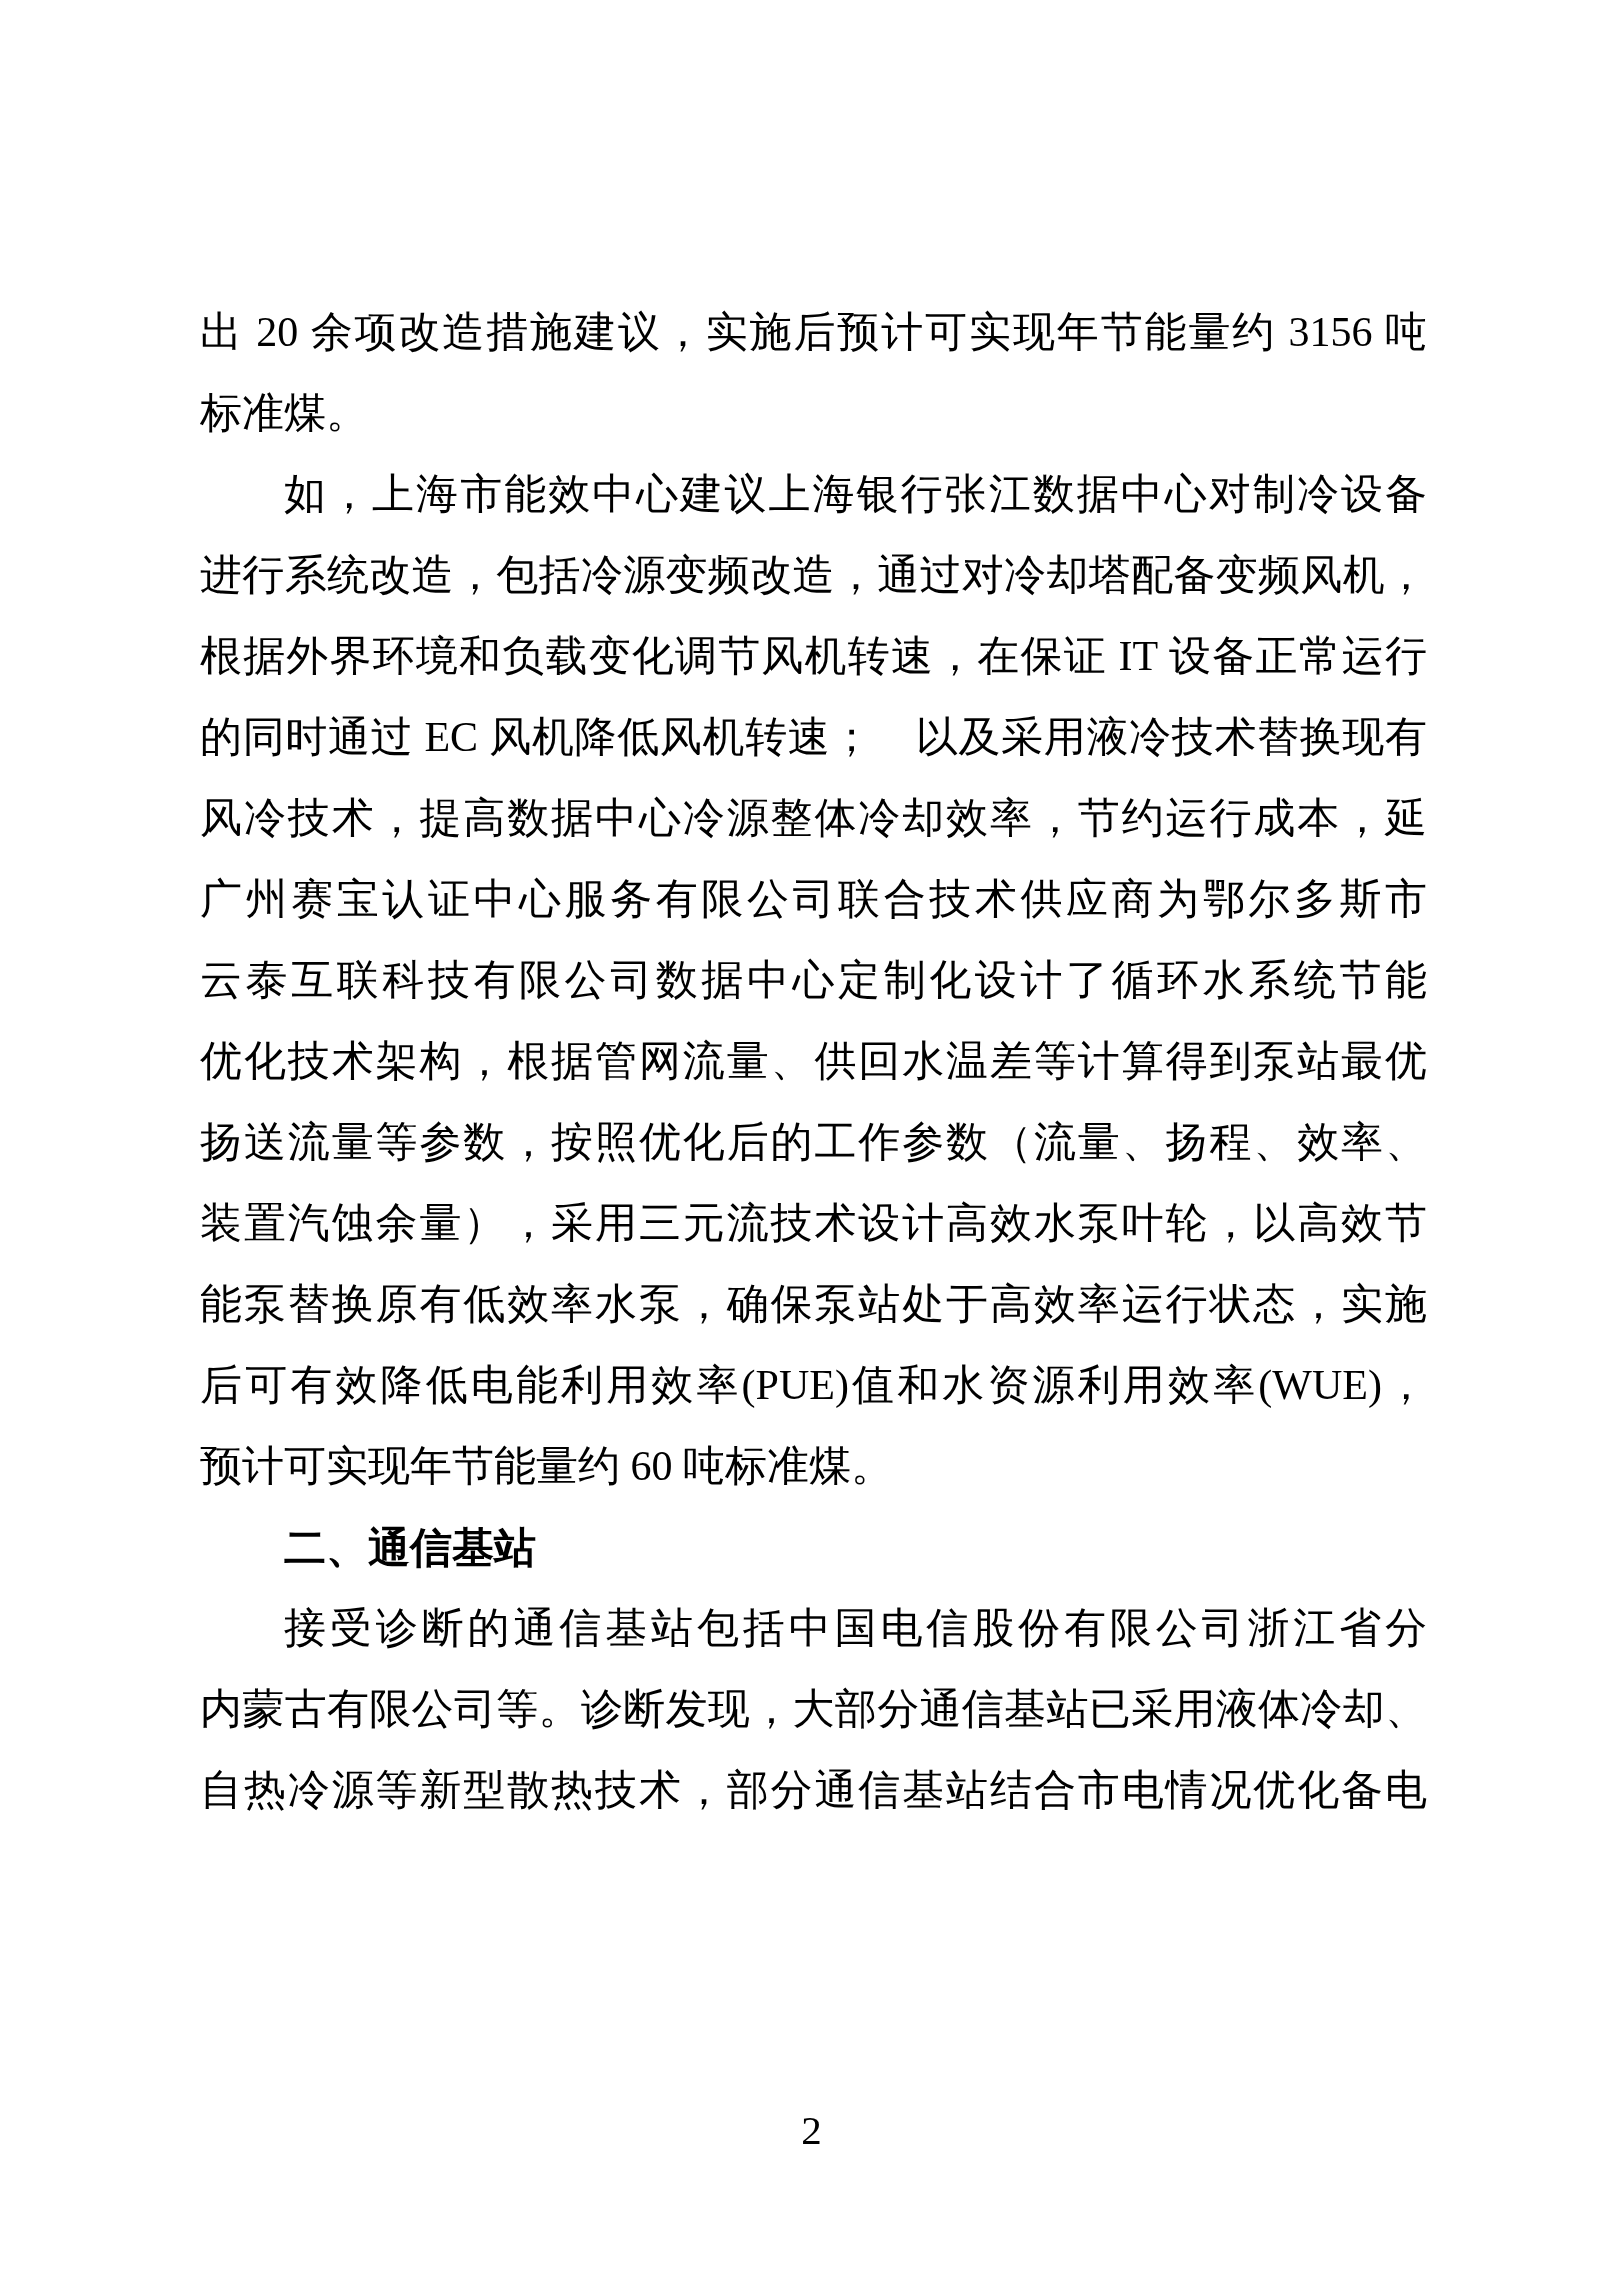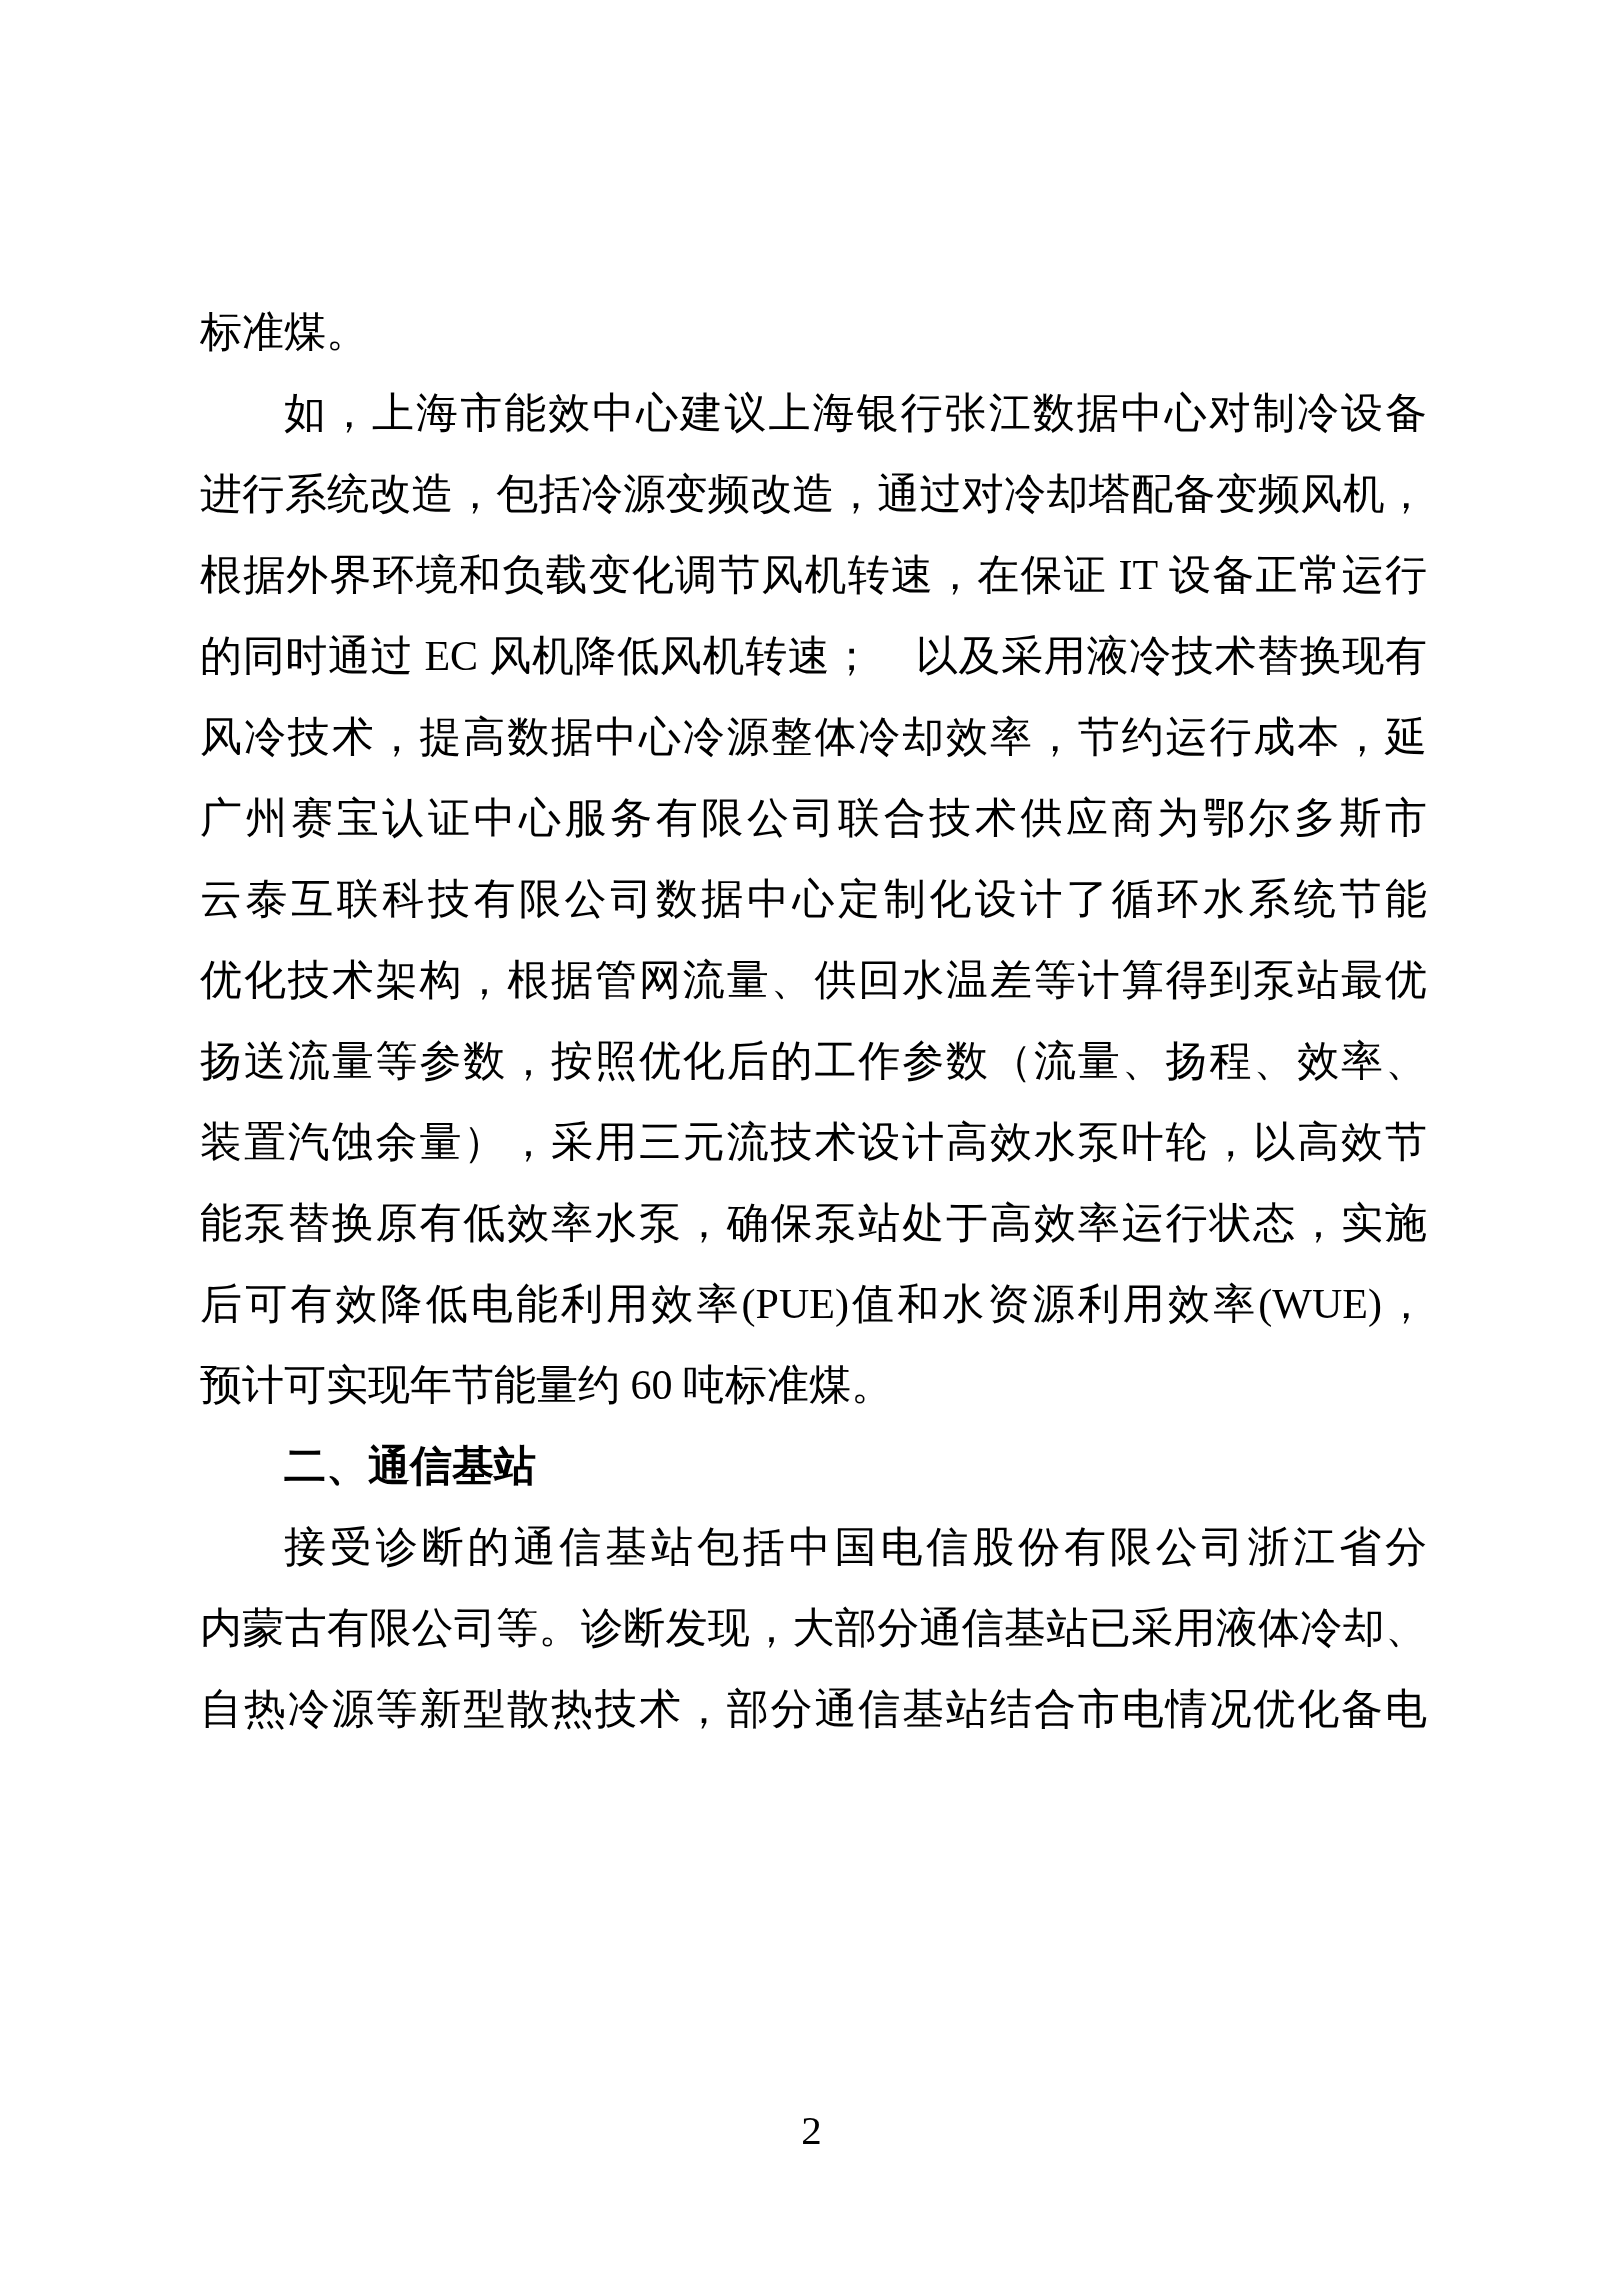--- a/index.html
+++ b/index.html
@@ -32,21 +32,21 @@
     white-space: nowrap;
   }
   .line.end {
     text-align: center;
     text-align-last: left;
   }
   .line.indent {
     text-indent: 2em;
   }
   .heading {
-    font-family: Liberation Serif, serif;
+    font-family: Liberation Sans, sans-serif;
     font-weight: bold;
     text-align: left;
     text-align-last: left;
     text-indent: 2em;
     white-space: nowrap;
   }
   .page-number {
     position: absolute;
     left: 0;
     top: 2110px;
@@ -55,20 +55,21 @@
     font-size: 41px;
     line-height: 41px;
     font-family: "Liberation Serif", "DejaVu Serif", serif;
   }
 </style>
 </head>
 <body>
 
 <div class="page">
   <div class="text-block">
+    <div class="line">出 20 余项改造措施建议，实施后预计可实现年节能量约 3156 吨</div>
     <div class="line end">标准煤。</div>
     <div class="line indent">如，上海市能效中心建议上海银行张江数据中心对制冷设备</div>
     <div class="line">进行系统改造，包括冷源变频改造，通过对冷却塔配备变频风机，</div>
     <div class="line">根据外界环境和负载变化调节风机转速，在保证 IT 设备正常运行</div>
     <div class="line">的同时通过 EC 风机降低风机转速；　以及采用液冷技术替换现有</div>
     <div class="line">风冷技术，提高数据中心冷源整体冷却效率，节约运行成本，延</div>
     <div class="line">广州赛宝认证中心服务有限公司联合技术供应商为鄂尔多斯市</div>
     <div class="line">云泰互联科技有限公司数据中心定制化设计了循环水系统节能</div>
     <div class="line">优化技术架构，根据管网流量、供回水温差等计算得到泵站最优</div>
     <div class="line">扬送流量等参数，按照优化后的工作参数（流量、扬程、效率、</div>

